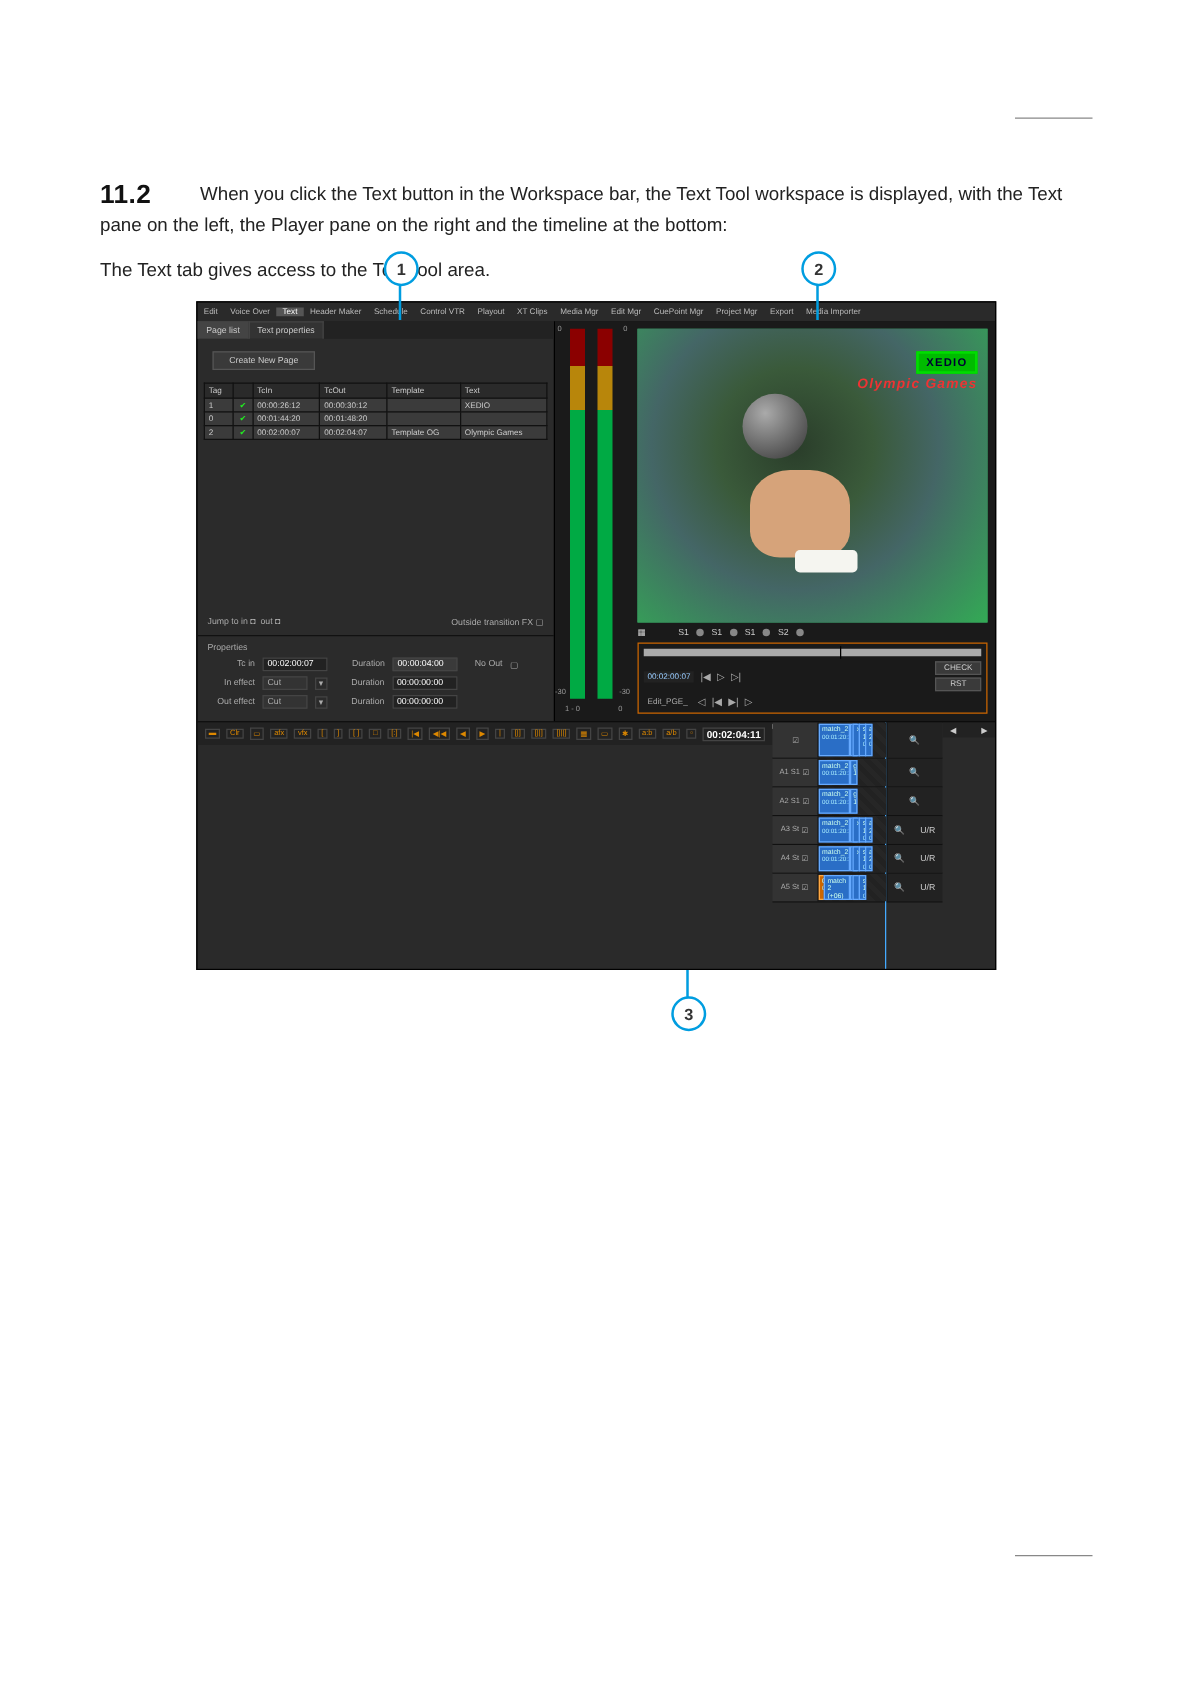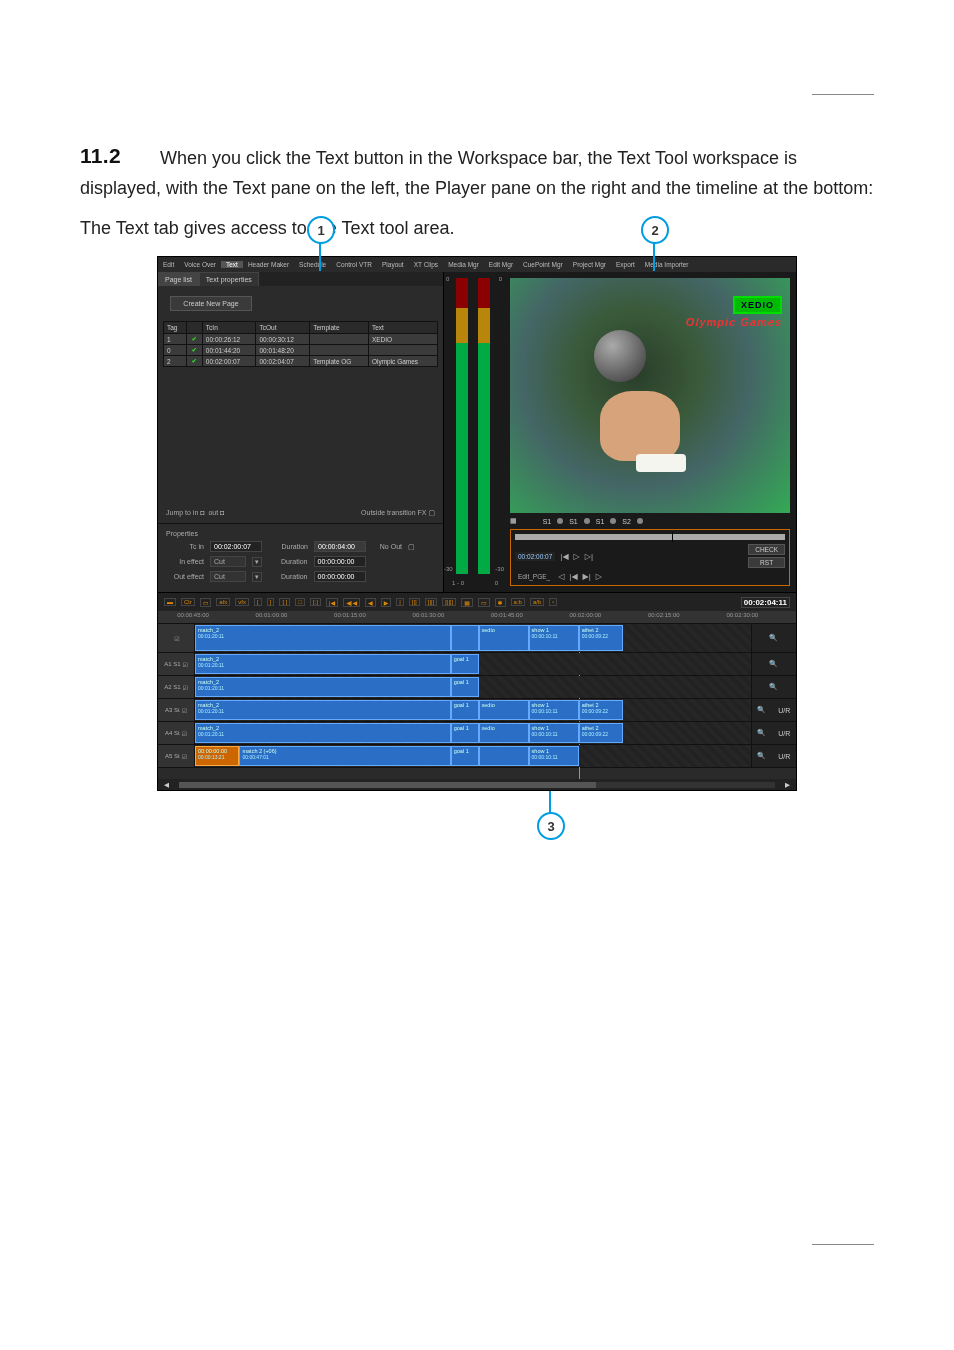--- a/index.html
+++ b/index.html
@@ -1,21 +1,21 @@
 <!DOCTYPE html>
 <html><head>
 <meta charset="utf-8">
 <style>
   body{margin:0;background:#fff;font-family:Arial,Helvetica,sans-serif;color:#111;font-size:13px}
   .page{width:954px;height:1350px;position:relative;box-sizing:border-box;padding:50px 80px 0 80px}
   .header-rule{position:absolute;right:80px;top:94px;width:62px;border-top:1px solid #888}
   .footer-rule{position:absolute;right:80px;bottom:105px;width:62px;border-top:1px solid #888}
   h2{font-size:21px;font-weight:bold;margin:94px 0 18px 0;letter-spacing:.3px}
   h3{font-size:15px;font-weight:bold;margin:24px 0 12px 0}
-  p{font-size:18px;line-height:1.65;margin:0 0 11px 0;color:#222}
+  p{font-size:15px;line-height:1.65;margin:0 0 11px 0;color:#222}
   .section-num{float:left;width:80px}
   .section-ttl{margin-left:80px}
   .sub-num{float:left;width:80px}
   .sub-ttl{margin-left:80px}
   .figure-wrap{position:relative;width:640px;margin:12px auto 0 auto}
   .screenshot{width:640px;height:535px;background:#151515;position:relative;box-sizing:border-box;overflow:hidden;border:1px solid #000}
   .topbar{height:15px;background:#2a2a2a;display:flex;align-items:center;font-size:6.5px;color:#bbb}
   .topbar span{padding:0 5px 0 5px;white-space:nowrap}
   .topbar span.sel{background:#555;color:#fff}
   .panels{display:flex;height:320px}
@@ -50,21 +50,21 @@
   .ctrl-row{display:flex;align-items:center;margin-top:4px;font-size:7px;color:#ccc;gap:6px}
   .ctrl-row .dot{width:6px;height:6px;border-radius:50%;background:#888;display:inline-block}
   .transport{border:1px solid #c60;margin-top:4px;padding:4px;display:flex;flex-direction:column;gap:4px}
   .scrubber{height:6px;background:#aaa;position:relative}
   .scrubber .mark{position:absolute;left:58%;top:-2px;width:1px;height:10px;background:#000}
   .transport-row{display:flex;align-items:center;gap:5px;font-size:6.5px;color:#ccc}
   .transport-row .tc{background:#222;padding:1px 3px;color:#9cf}
   .transport-row .ico{color:#aaa;font-size:8px}
   .chk-btns{margin-left:auto;display:flex;flex-direction:column;gap:2px}
   .chk-btns div{background:#3a3a3a;border:1px solid #555;padding:1px 6px;font-size:6.5px;text-align:center}
-  .timeline{height:198px;background:#2a2a2a;border-top:1px solid #000;display:flex;flex-direction:column;font-size:6.5px;color:#ccc}
+  .timeline{height:198px;background:#2a2a2a;border-top:1px solid #000;display:flex;flex-direction:row;font-size:6.5px;color:#ccc}
   .tl-toolbar{height:18px;display:flex;align-items:center;padding:0 6px;gap:5px;background:#222}
   .tl-toolbar span{color:#d80;border:1px solid #444;padding:0 2px;font-size:6px}
   .tl-toolbar .tc{margin-left:auto;color:#fff;font-size:8px;font-weight:bold}
   .tl-ruler{height:12px;background:linear-gradient(to right,#333,#333);border-bottom:1px solid #111;position:relative;color:#999;font-size:6px}
   .tl-ruler span{position:absolute;top:1px}
   .tl-tracks{flex:1;position:relative}
   .track{height:28px;border-bottom:1px solid #111;display:flex}
   .track.audio{height:22px}
   .trk-h{width:36px;background:#333;display:flex;align-items:center;justify-content:center;gap:2px;color:#aaa;font-size:6px;border-right:1px solid #111}
   .trk-body{flex:1;position:relative;background:repeating-linear-gradient(45deg,#222,#222 4px,#262626 4px,#262626 8px)}

